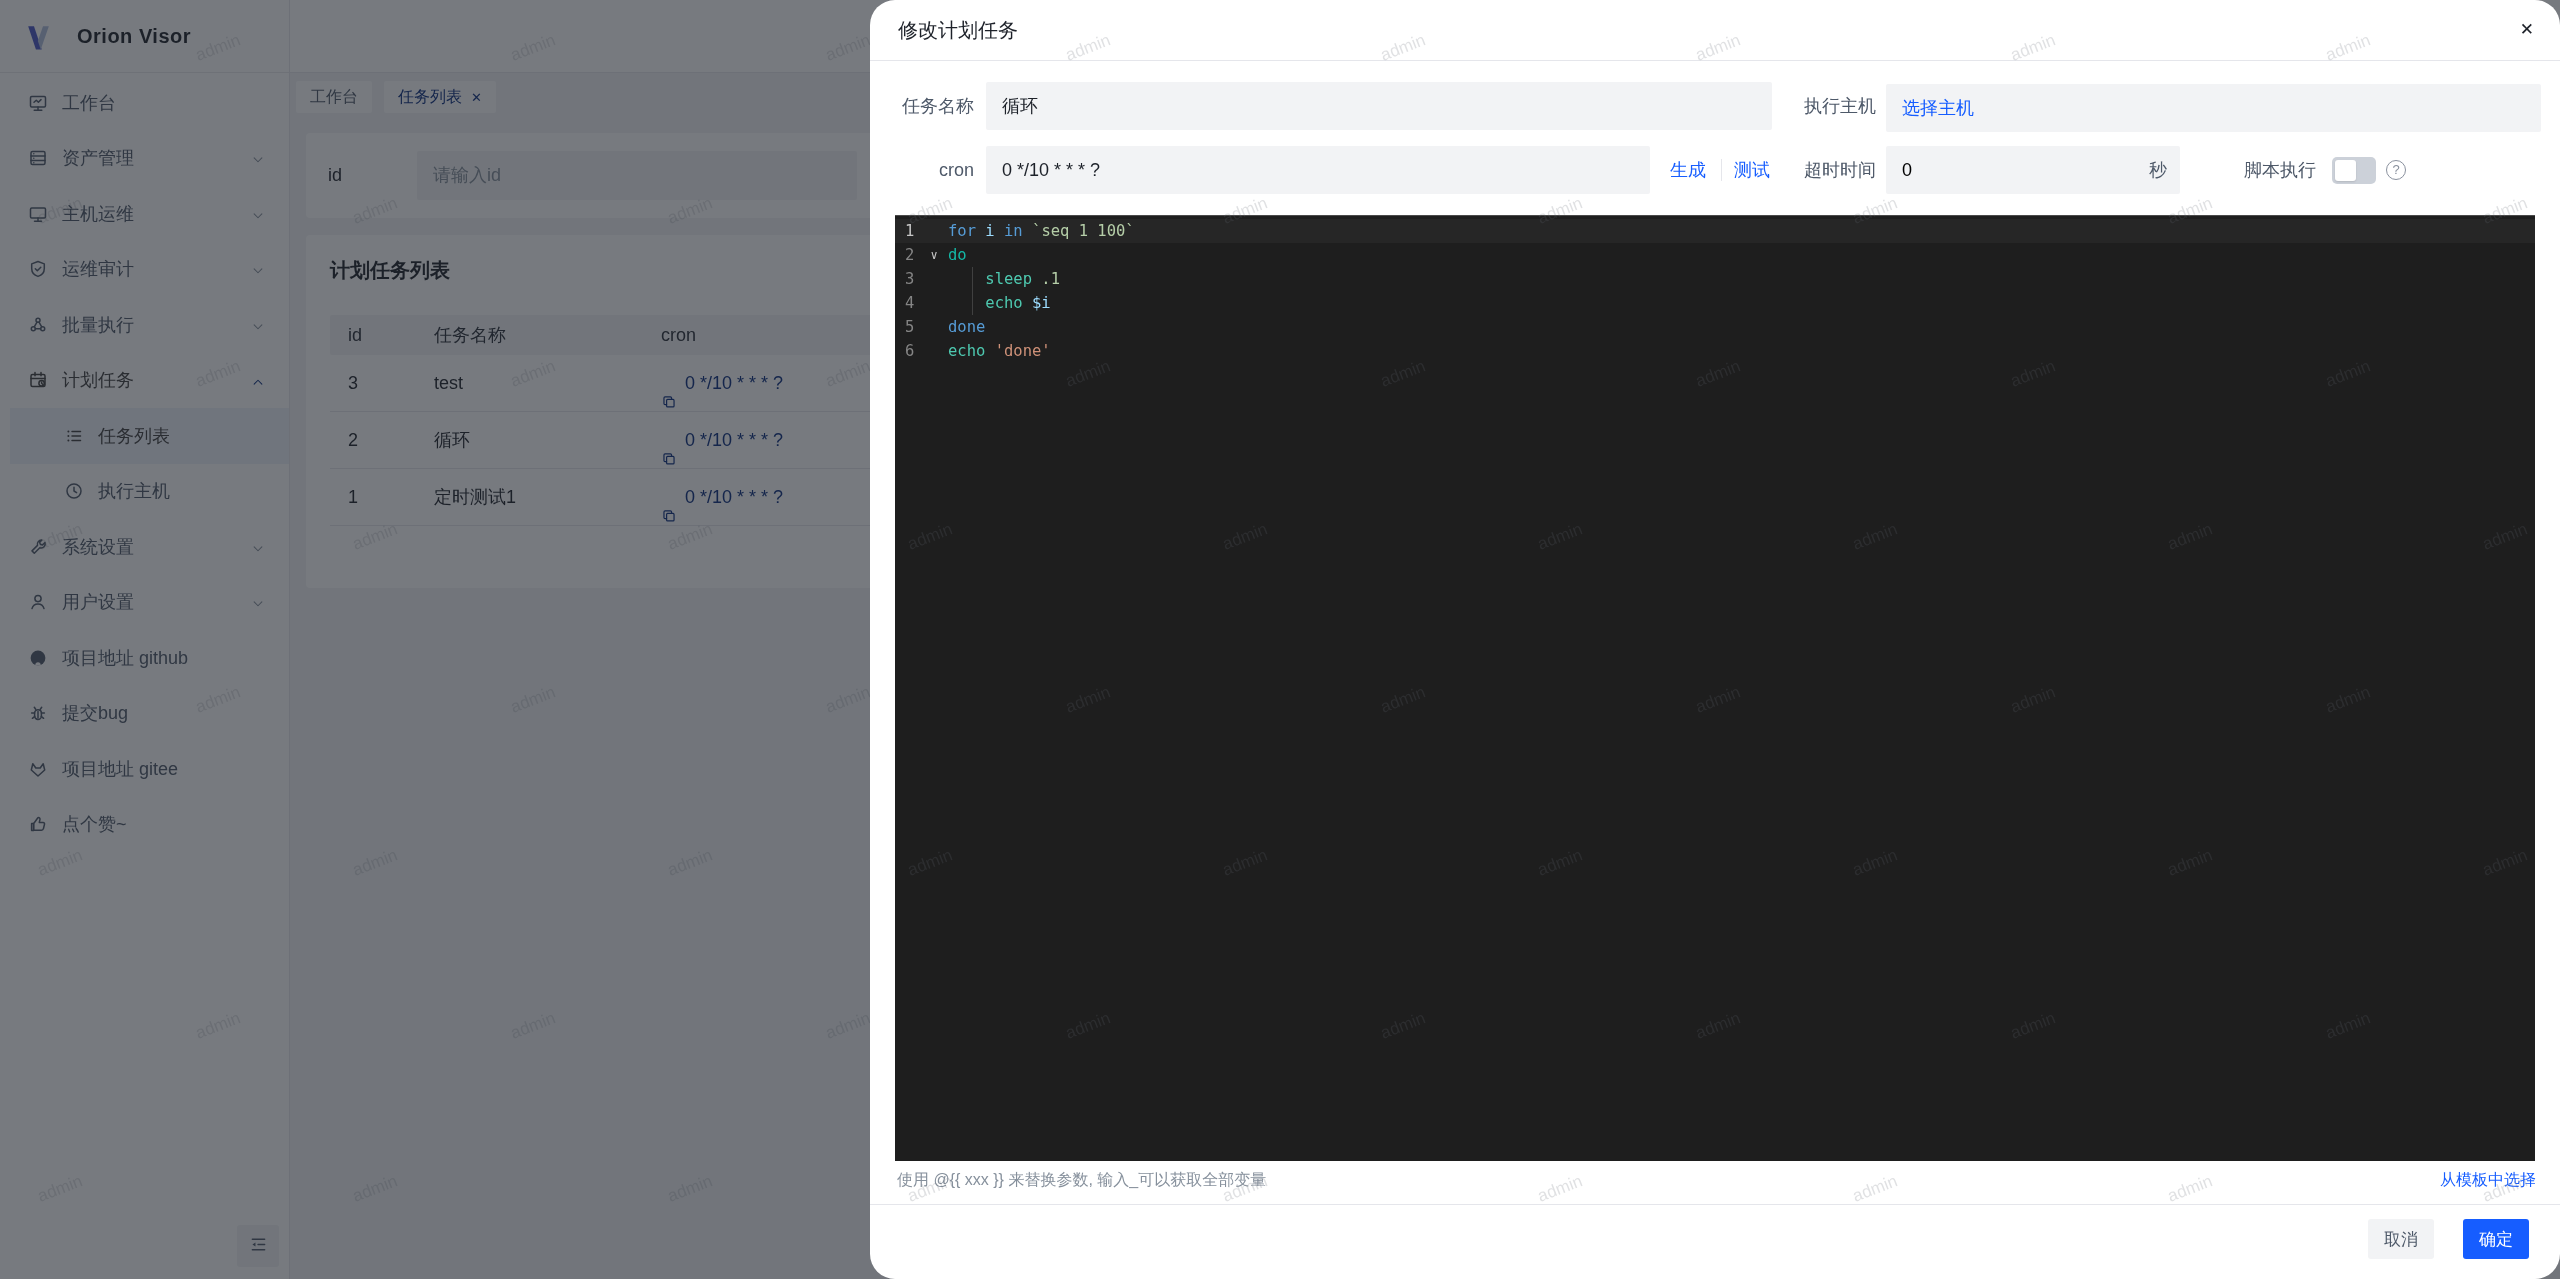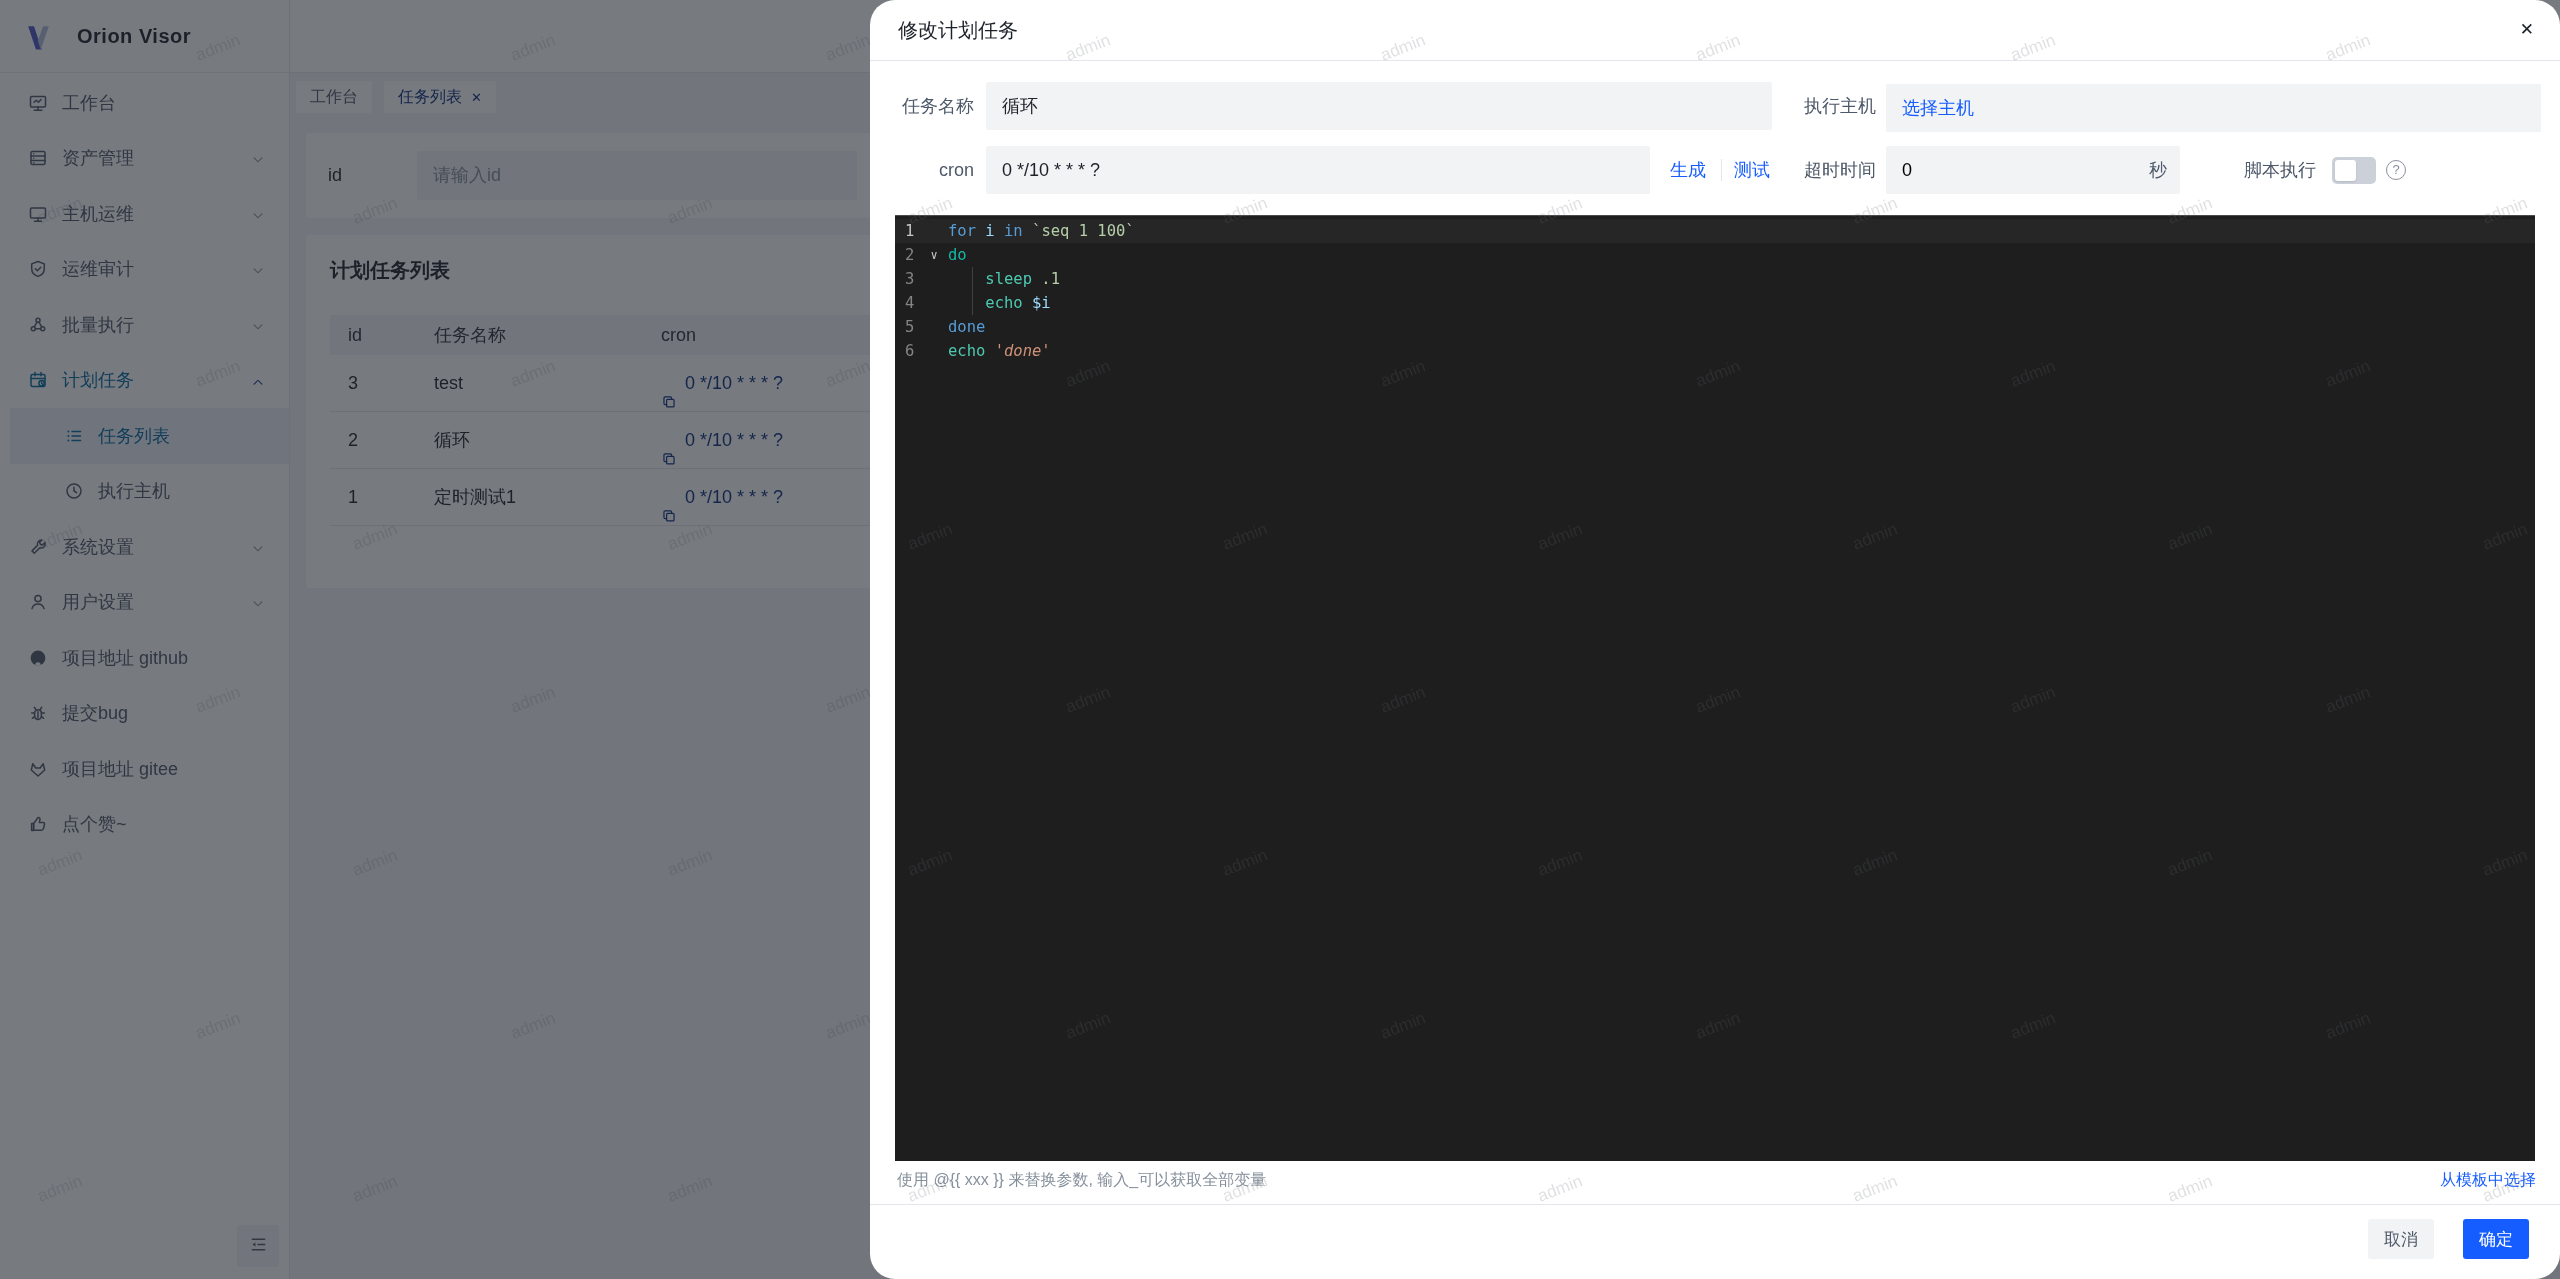--- a/index.html
+++ b/index.html
@@ -14,21 +14,21 @@
   .logo-row { position:relative; height:73px; border-bottom:1px solid #e8e9ec; }
   .logo-mark { position:absolute; left:23px; top:21px; width:31px; height:31px; }
   .brand { position:absolute; left:77px; top:0; line-height:73px; font-size:20px; font-weight:600; color:#1d2129; letter-spacing:0.5px; }
   #menu { position:absolute; left:0; top:75px; right:0; }
   .menu-item { position:relative; height:55.5px; display:flex; align-items:center; font-size:18px; color:#4e5969; cursor:pointer; }
   .menu-item .mi-icon { position:absolute; left:28px; width:20px; height:20px; z-index:1; }
   .menu-item .mi-label { position:absolute; left:62px; z-index:1; }
   .menu-item.sub .mi-icon { left:64px; }
   .menu-item.sub .mi-label { left:98px; }
   .menu-item .mi-chevron { position:absolute; right:24px; width:14px; height:14px; color:#86909c; }
-  .menu-item.active { color:#0369a1; }
+  .menu-item.active { color:#404040; }
   .menu-item.active .mi-chevron { color:#0b2e7f; }
   .menu-item.selected::before { content:''; position:absolute; left:10px; right:0; top:0; bottom:0; background:#eef2fb; }
   .collapse-btn { position:absolute; left:237px; bottom:12px; width:42px; height:42px; background:#f2f3f5; border-radius:3px; display:flex; align-items:center; justify-content:center; color:#4e5969; cursor:pointer; }
   .collapse-btn svg { width:19px; height:19px; }
 
   #topbar { position:absolute; left:290px; top:0; right:0; height:73px; background:#fff; border-bottom:1px solid #e5e6eb; }
   #tabbar { position:absolute; left:290px; top:73px; right:0; height:47px; display:flex; gap:12px; padding:8px 0 0 6px; }
   .tab { height:32px; background:#fff; border-radius:2px; display:flex; align-items:center; gap:9px; padding:0 14px; font-size:16px; color:#4e5969; cursor:pointer; }
   .tab.active { color:#0b2e7f; }
   .tab .tab-close { font-size:13px; }
@@ -443,21 +443,21 @@
           <span class="code"><span class="tk" style="color: rgb(212, 212, 212);">    </span><span class="tk" style="color: rgb(78, 201, 176);">echo</span><span class="tk" style="color: rgb(212, 212, 212);"> </span><span class="tk" style="color: rgb(156, 220, 254);">$i</span></span>
         </div>
         <div class="code-line">
           <span class="ln">5</span>
           <span class="fold"></span>
           <span class="code"><span class="tk" style="color: rgb(86, 156, 214);">done</span></span>
         </div>
         <div class="code-line">
           <span class="ln">6</span>
           <span class="fold"></span>
-          <span class="code"><span class="tk" style="color: rgb(78, 201, 176);">echo</span><span class="tk" style="color: rgb(212, 212, 212);"> </span><span class="tk" style="color: rgb(206, 145, 120); font-style: italic;">'done'</span></span>
+          <span class="code"><span class="tk" style="color: rgb(78, 201, 176);">echo</span><span class="tk" style="color: rgb(212, 212, 212);"> </span><span class="tk" style="color: rgb(206, 145, 120);">'done'</span></span>
         </div>
       </div>
 
     <span class="hint">使用 @{{ xxx }} 来替换参数, 输入_可以获取全部变量</span>
     <span class="tpl-link">从模板中选择</span>
 
     <div class="d-footer">
       <button class="btn btn-cancel">取消</button>
       <button class="btn btn-confirm">确定</button>
     </div>

